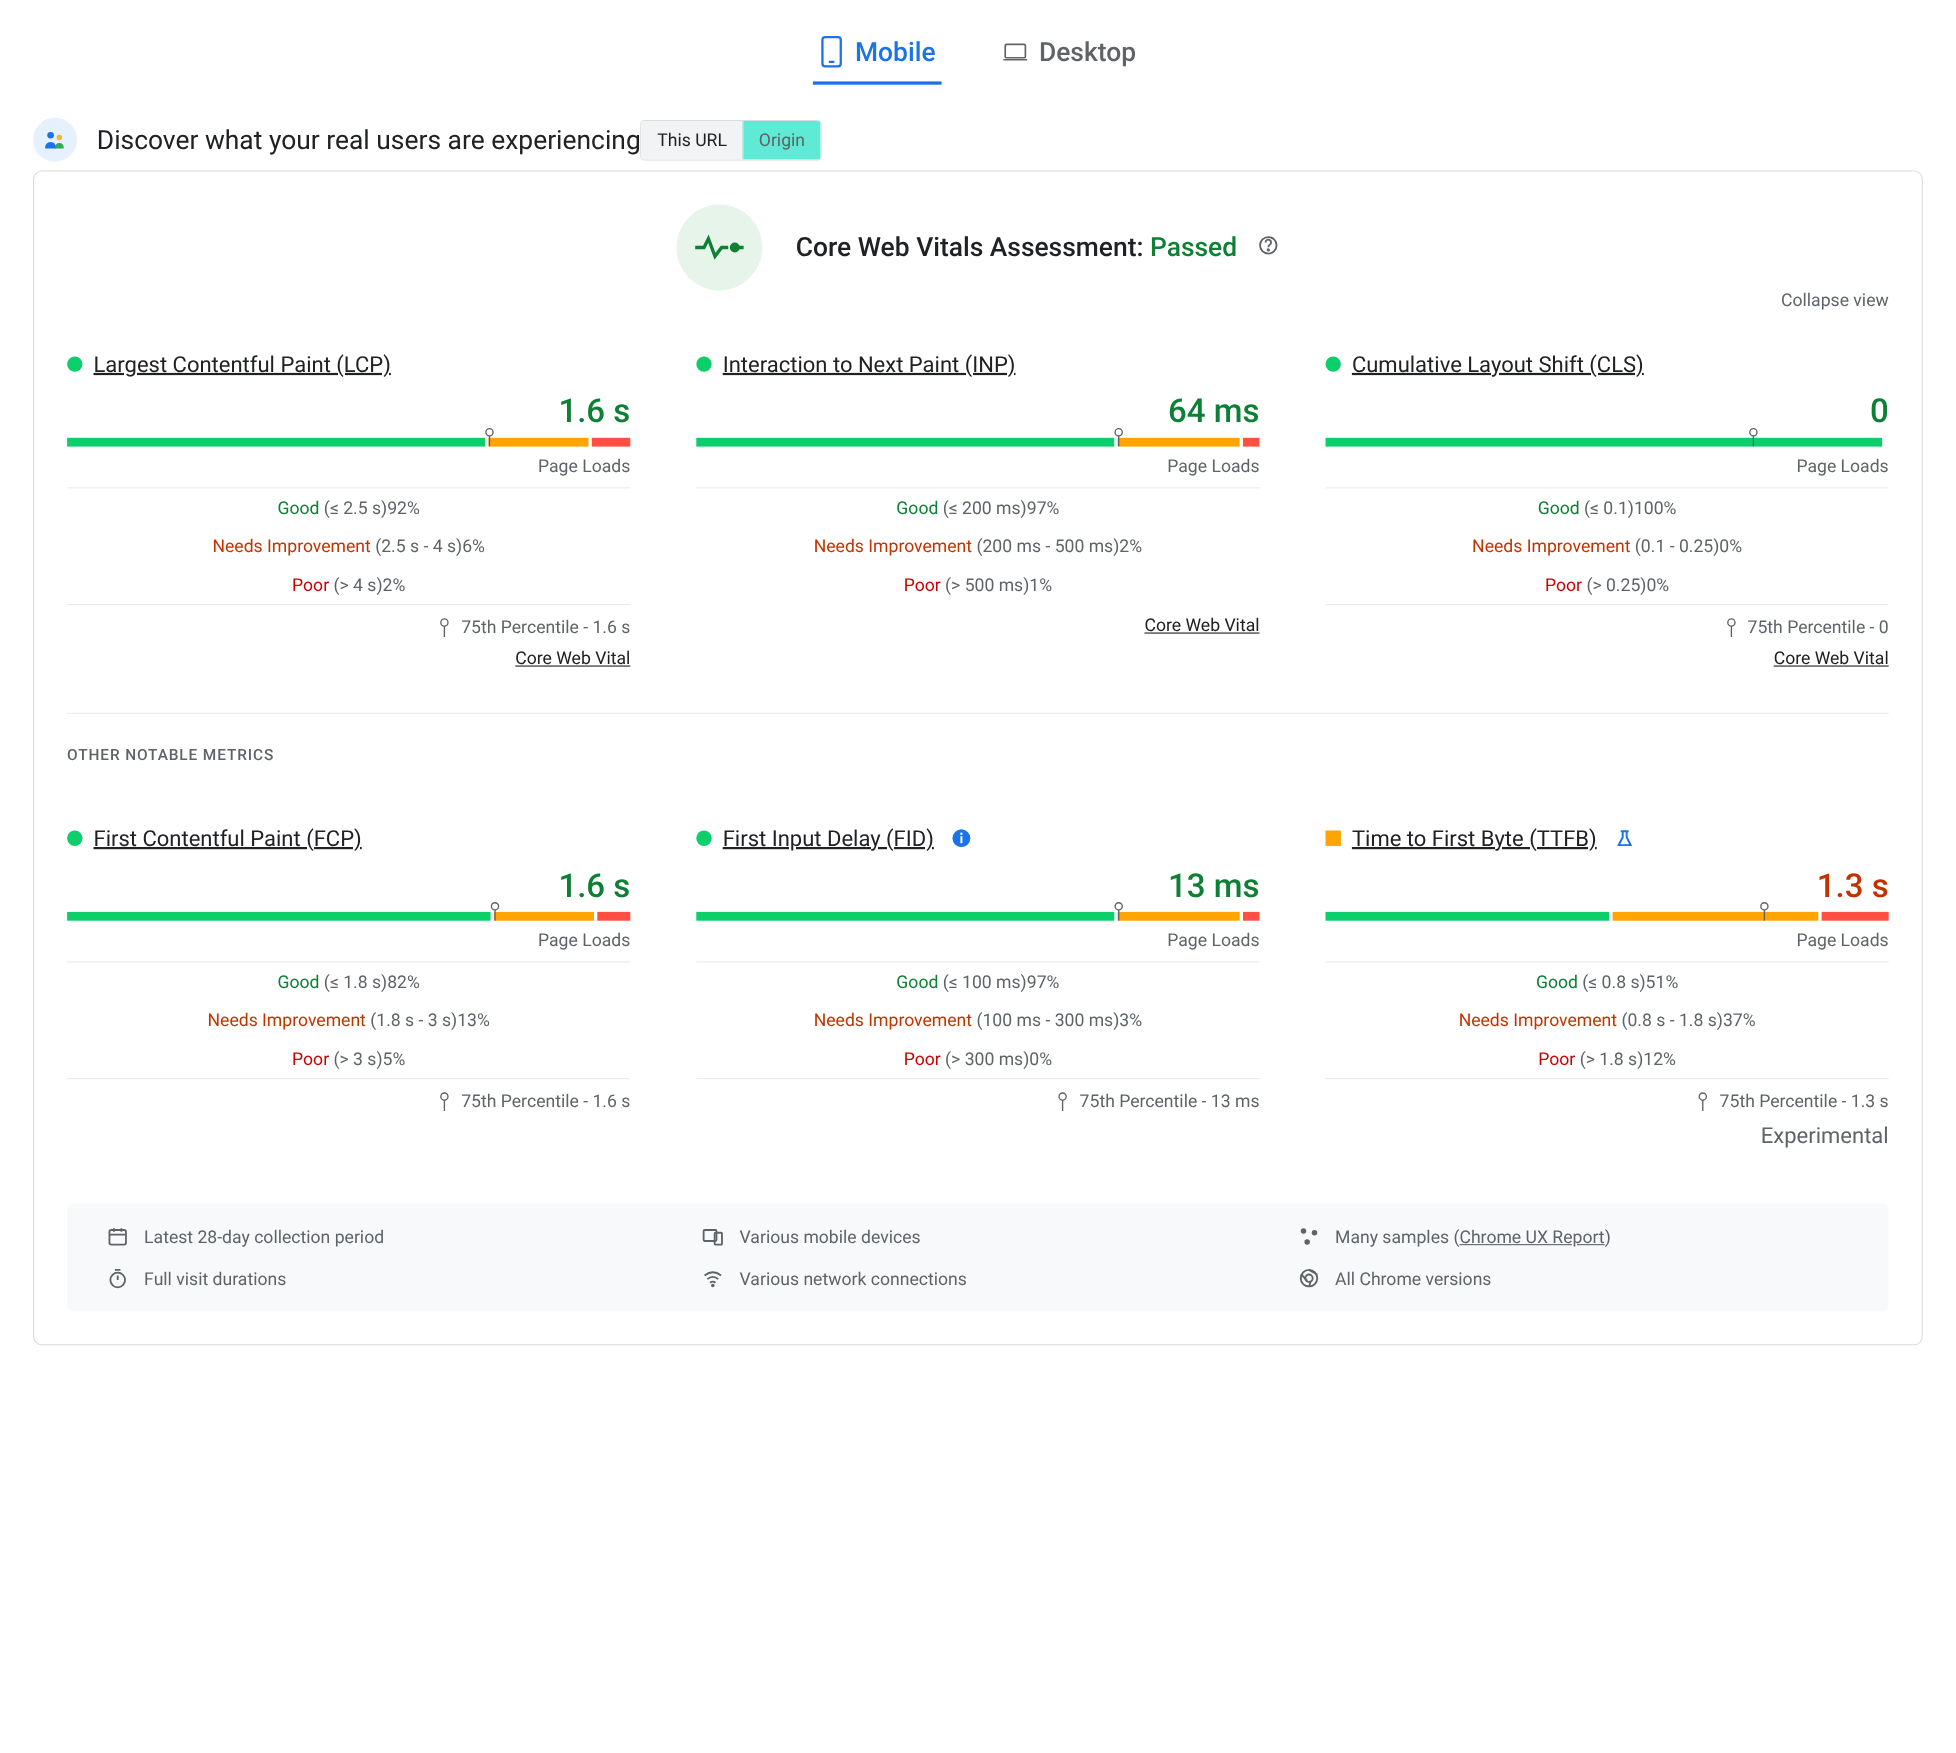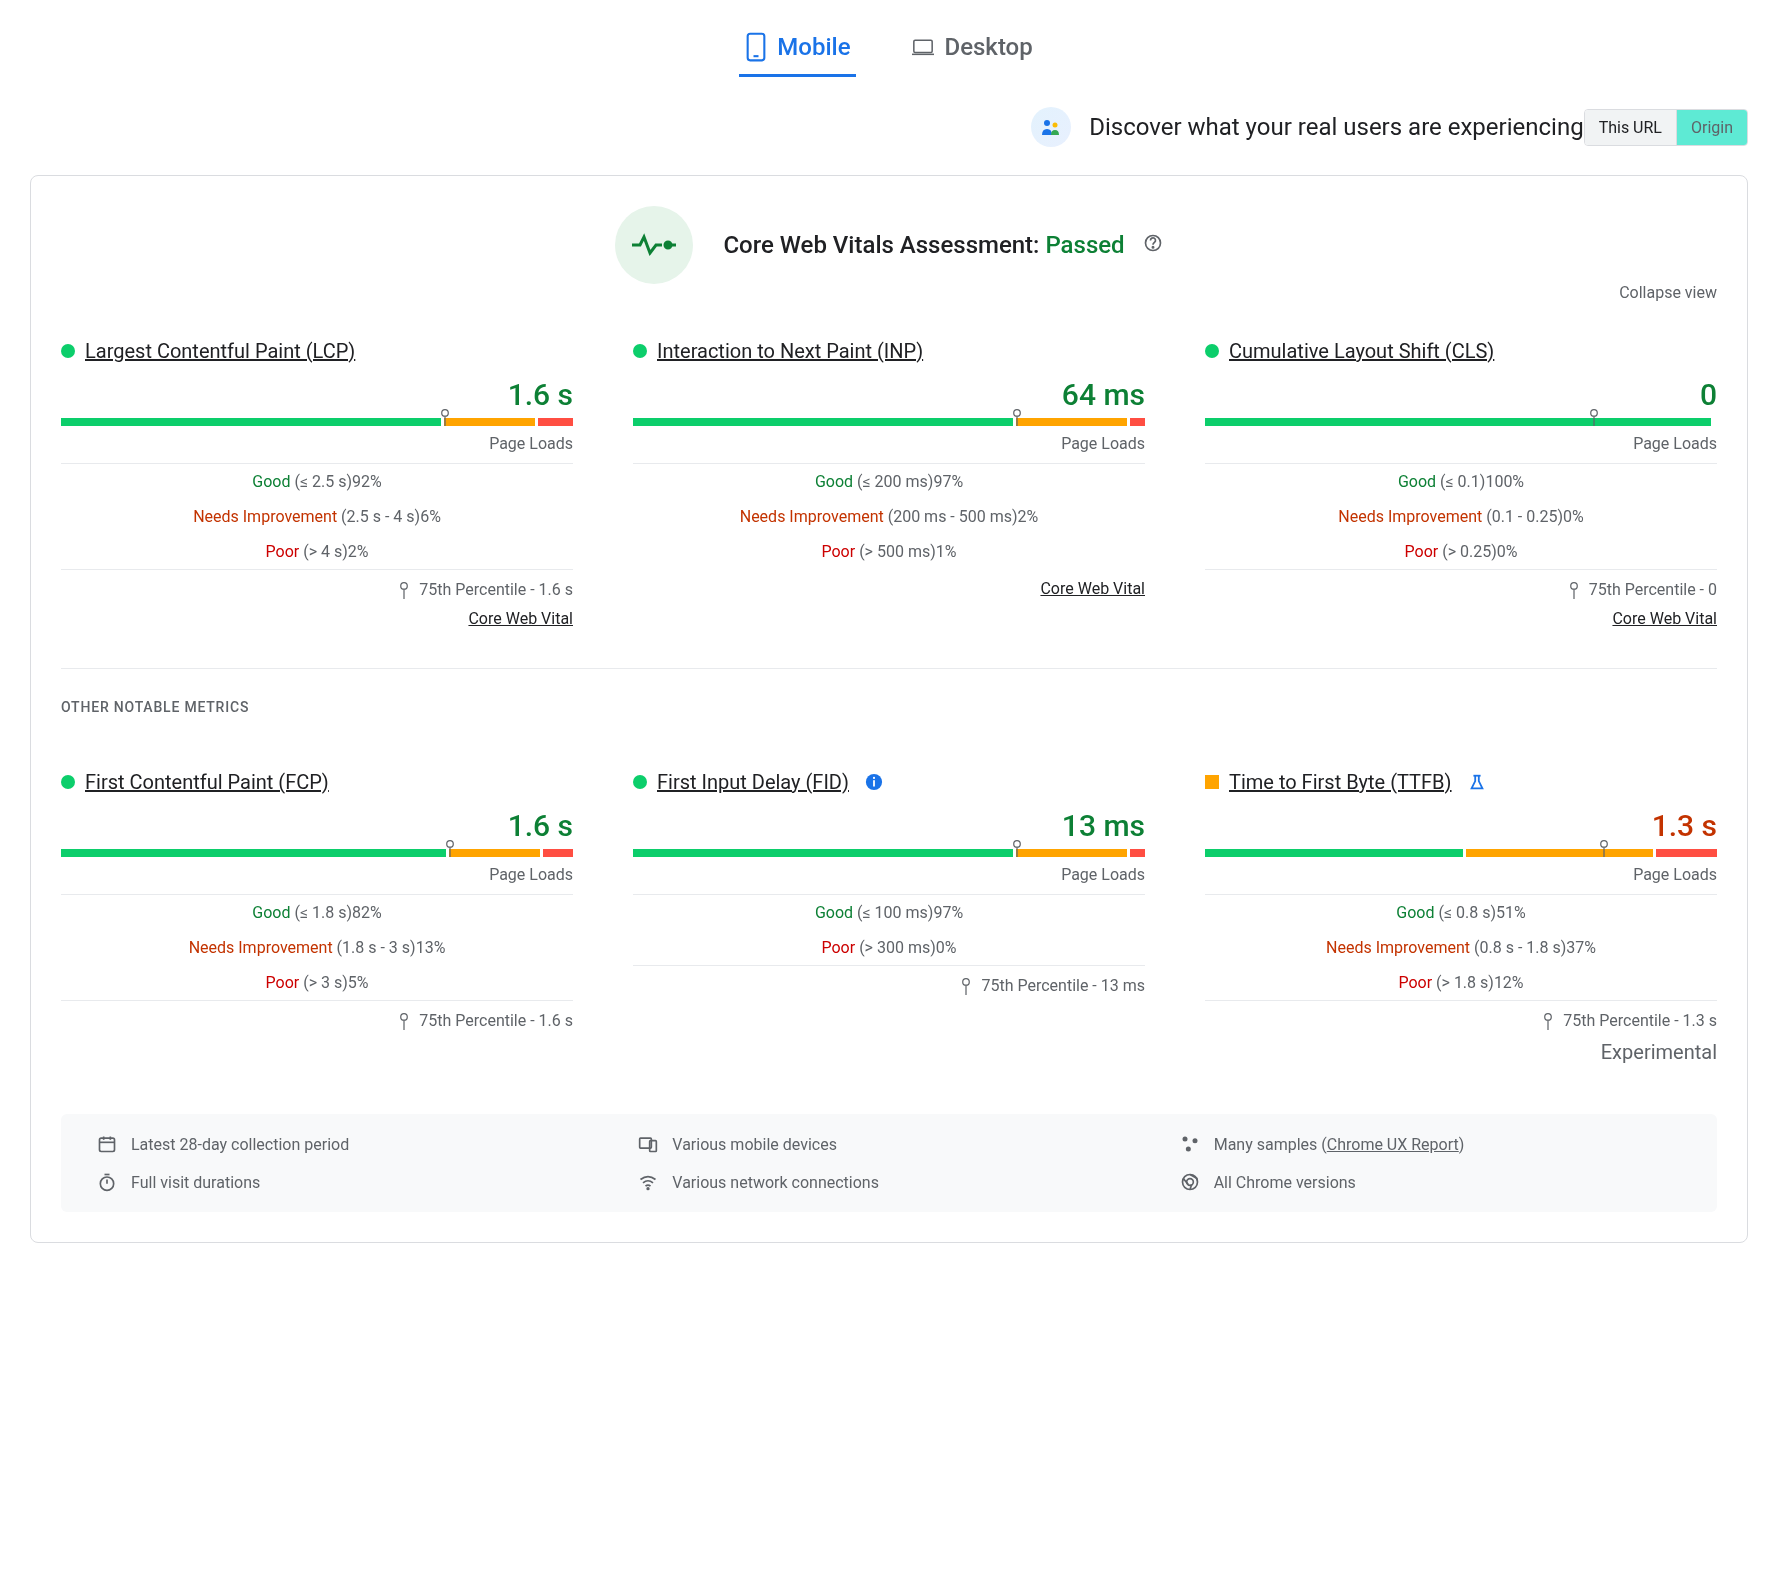--- a/index.html
+++ b/index.html
@@ -2,21 +2,21 @@
 <html><head>
 <meta charset="utf-8">
 <style>
 * { box-sizing: border-box; margin: 0; padding: 0; }
 body { font-family: Roboto, -apple-system, BlinkMacSystemFont, "Segoe UI", Arial, sans-serif; background: #fff; color: #202124; font-size: 14px; }
 .container { max-width: 1778px; padding: 0 30px 40px; }
 .tabs { display: flex; justify-content: center; gap: 50px; padding: 20px 0 0; }
 .tab { display: flex; align-items: center; gap: 10px; padding: 12px 6px; cursor: pointer; border-bottom: 3px solid transparent; color: #5f6368; font-size: 24px; font-weight: 500; }
 .tab.active { color: #1a73e8; border-bottom-color: #1a73e8; }
 .tab svg { width: 22px; height: 30px; }
-.header-row { display: flex; align-items: center; justify-content: flex-end; margin: 30px 0 28px; }
+.header-row { display: flex; align-items: center; justify-content: flex-start; margin: 30px 0 8px; }
 .header-left { display: flex; align-items: center; gap: 18px; }
 .header-icon { width: 40px; height: 40px; border-radius: 50%; background: linear-gradient(135deg, #e3f2fd 0%, #e8f0fe 100%); display:flex; align-items:center; justify-content:center; }
 .header-title { font-size: 24px; font-weight: 400; color: #202124; }
 .segmented { display: flex; border: 1px solid #dadce0; border-radius: 4px; overflow: hidden; font-size: 16px;}
 .segmented .seg { padding: 8px 14px; cursor: pointer; color: #5f6368; background:#5eead4;}
 .segmented .seg.active { background: #f1f3f4; color: #202124; }
 .segmented .seg + .seg { border-left: 1px solid #dadce0; }
 .card { border: 1px solid #dadce0; border-radius: 8px; padding: 30px 30px 0; }
 .assessment-row { display: flex; flex-direction: column; align-items:center; gap:8px; position:relative; margin-bottom: 20px;}
 .assessment-main { display:flex; align-items:center; gap:30px;}
@@ -328,20 +328,24 @@
               </svg>
             </div>
     </div>
     <div class="page-loads">Page Loads</div>
     <div class="dist-table">
       <div class="dist-row">
               <span class="dist-label"><span class="lab lab-good">Good</span> <span class="range">(≤ 100 ms)</span></span>
               <span class="dist-pct">97%</span>
             </div>
       <div class="dist-row">
+              <span class="dist-label"><span class="lab lab-ni">Needs Improvement</span> <span class="range">(100 ms - 300 ms)</span></span>
+              <span class="dist-pct">3%</span>
+            </div>
+      <div class="dist-row">
               <span class="dist-label"><span class="lab lab-poor">Poor</span> <span class="range">(&gt; 300 ms)</span></span>
               <span class="dist-pct">0%</span>
             </div>
     </div>
     <div class="dist-foot">
             <svg class="pin-icon" viewBox="0 0 14 22">
               <circle cx="7" cy="6" r="4" fill="#fff" stroke="#5f6368" stroke-width="1.5"></circle>
               <line x1="7" y1="10" x2="7" y2="22" stroke="#5f6368" stroke-width="1.5"></line>
             </svg>
             <span>75th Percentile - 13 ms</span>

